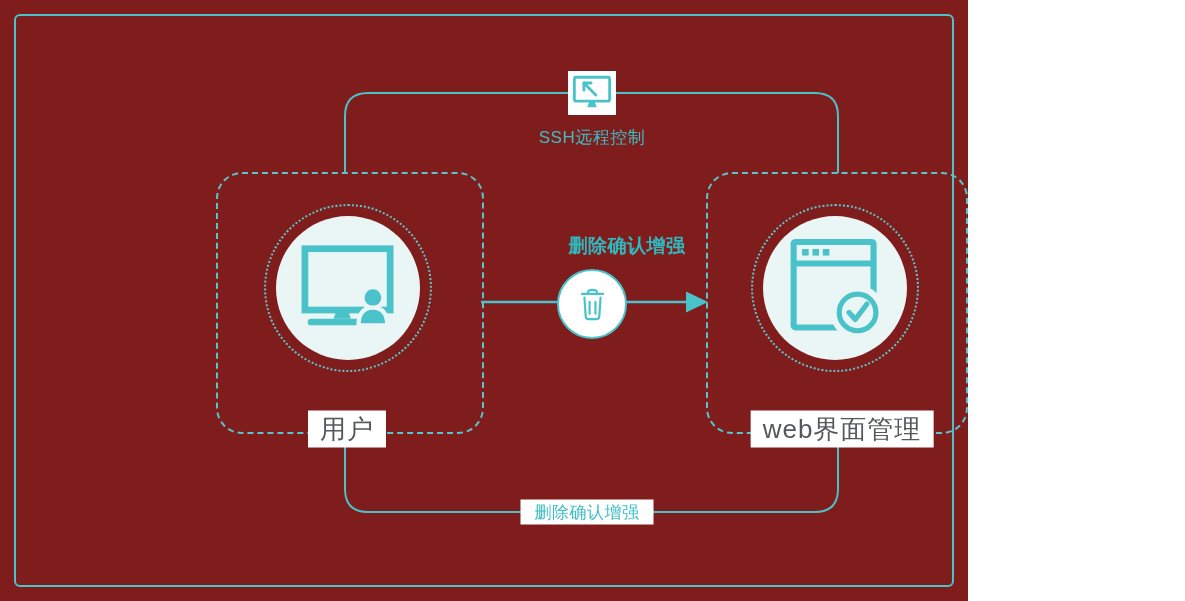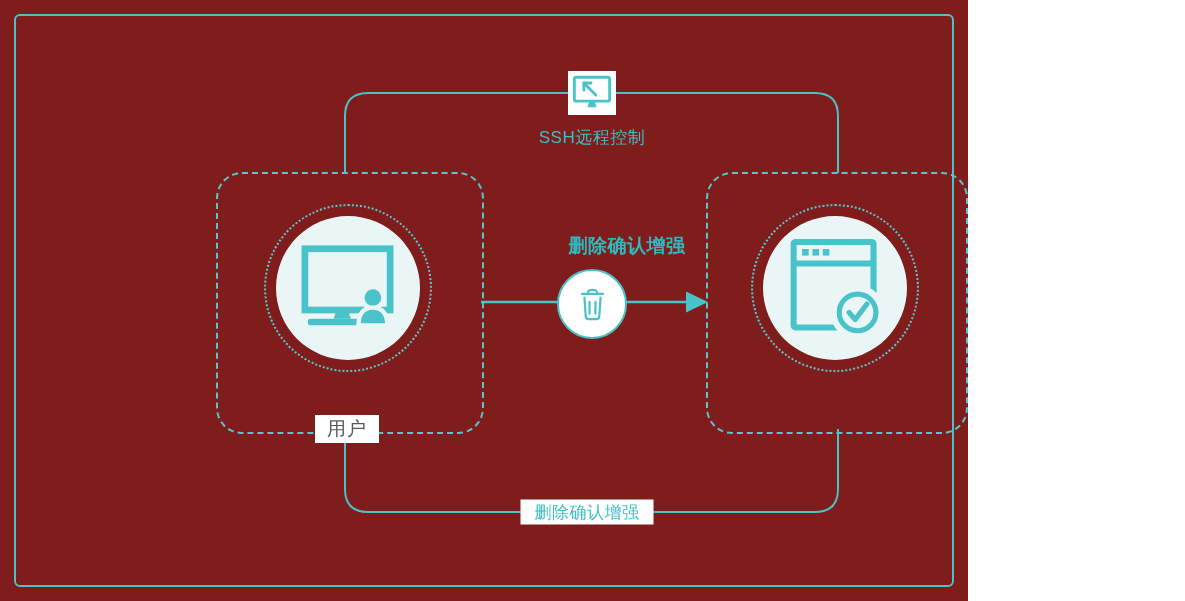--- a/index.html
+++ b/index.html
@@ -13,21 +13,21 @@
   .canvas{position:relative;width:968px;height:601px;background:#7f1d1d;overflow:hidden;}
   .frame{position:absolute;left:14px;top:14px;right:14px;bottom:14px;border:2px solid var(--accent);border-radius:6px;}
   .connectors{position:absolute;left:0;top:0;z-index:1;}
   .node-box{position:absolute;border:2px dashed #56c6cc;border-radius:26px;z-index:2;}
   .box-left{left:216px;top:172px;width:264px;height:258px;}
   .box-right{left:706px;top:172px;width:258px;height:258px;}
   .dotted-circle{position:absolute;border:2px dotted #5cc7cd;border-radius:50%;display:flex;align-items:center;justify-content:center;}
   .circle-left{left:46px;top:30px;width:164px;height:164px;}
   .circle-right{left:43px;top:30px;width:164px;height:164px;}
   .inner-circle{width:144px;height:144px;border-radius:50%;background:var(--light);display:flex;align-items:center;justify-content:center;}
-  .node-label{position:absolute;transform:translate(-50%,-50%);background:#fff;padding:1px 12px;font-size:19px;color:var(--ink);white-space:nowrap;z-index:4;letter-spacing:1px;}
+  .node-label{position:absolute;transform:translate(-50%,-50%);background:#fff;padding:1px 12px;font-size:26px;color:var(--ink);white-space:nowrap;z-index:4;letter-spacing:1px;}
   .conn-label{position:absolute;transform:translate(-50%,-50%);font-size:17px;color:var(--accent-text);white-space:nowrap;z-index:4;letter-spacing:0.5px;}
   .conn-label.bold{font-weight:700;font-size:19px;color:#2fbac1;}
   .conn-label.on-line{background:#fff;padding:1px 14px;}
   .icon-chip{position:absolute;background:#fff;display:flex;align-items:center;justify-content:center;z-index:3;}
   .chip-top{left:568px;top:71px;width:48px;height:44px;}
   .badge-circle{position:absolute;left:557px;top:269px;width:66px;height:66px;background:#fff;border:2px solid var(--accent);border-radius:50%;display:flex;align-items:center;justify-content:center;z-index:3;}
 </style>
 </head>
 <body>
 
@@ -86,16 +86,17 @@
           <rect x="15" y="13.5" width="7" height="7" fill="#49c3c9"></rect>
           <rect x="26" y="13.5" width="7" height="7" fill="#49c3c9"></rect>
           <rect x="37" y="13.5" width="7" height="7" fill="#49c3c9"></rect>
           <circle cx="74" cy="81" r="29" fill="#eaf6f6"></circle>
           <circle cx="74" cy="81" r="19.5" fill="none" stroke="#49c3c9" stroke-width="5.5"></circle>
           <path d="M 65 81 L 71.5 88.5 L 84 72" fill="none" stroke="#49c3c9" stroke-width="5.5" stroke-linecap="round" stroke-linejoin="round"></path>
         </svg>
       </div>
     </div>
   </div>
+  <div class="node-label" style="left:842px;top:429px;">web界面管理</div>
 
   <div class="conn-label on-line" style="left:587px;top:512px;">删除确认增强</div>
 
 </div>
 
 </body></html>

